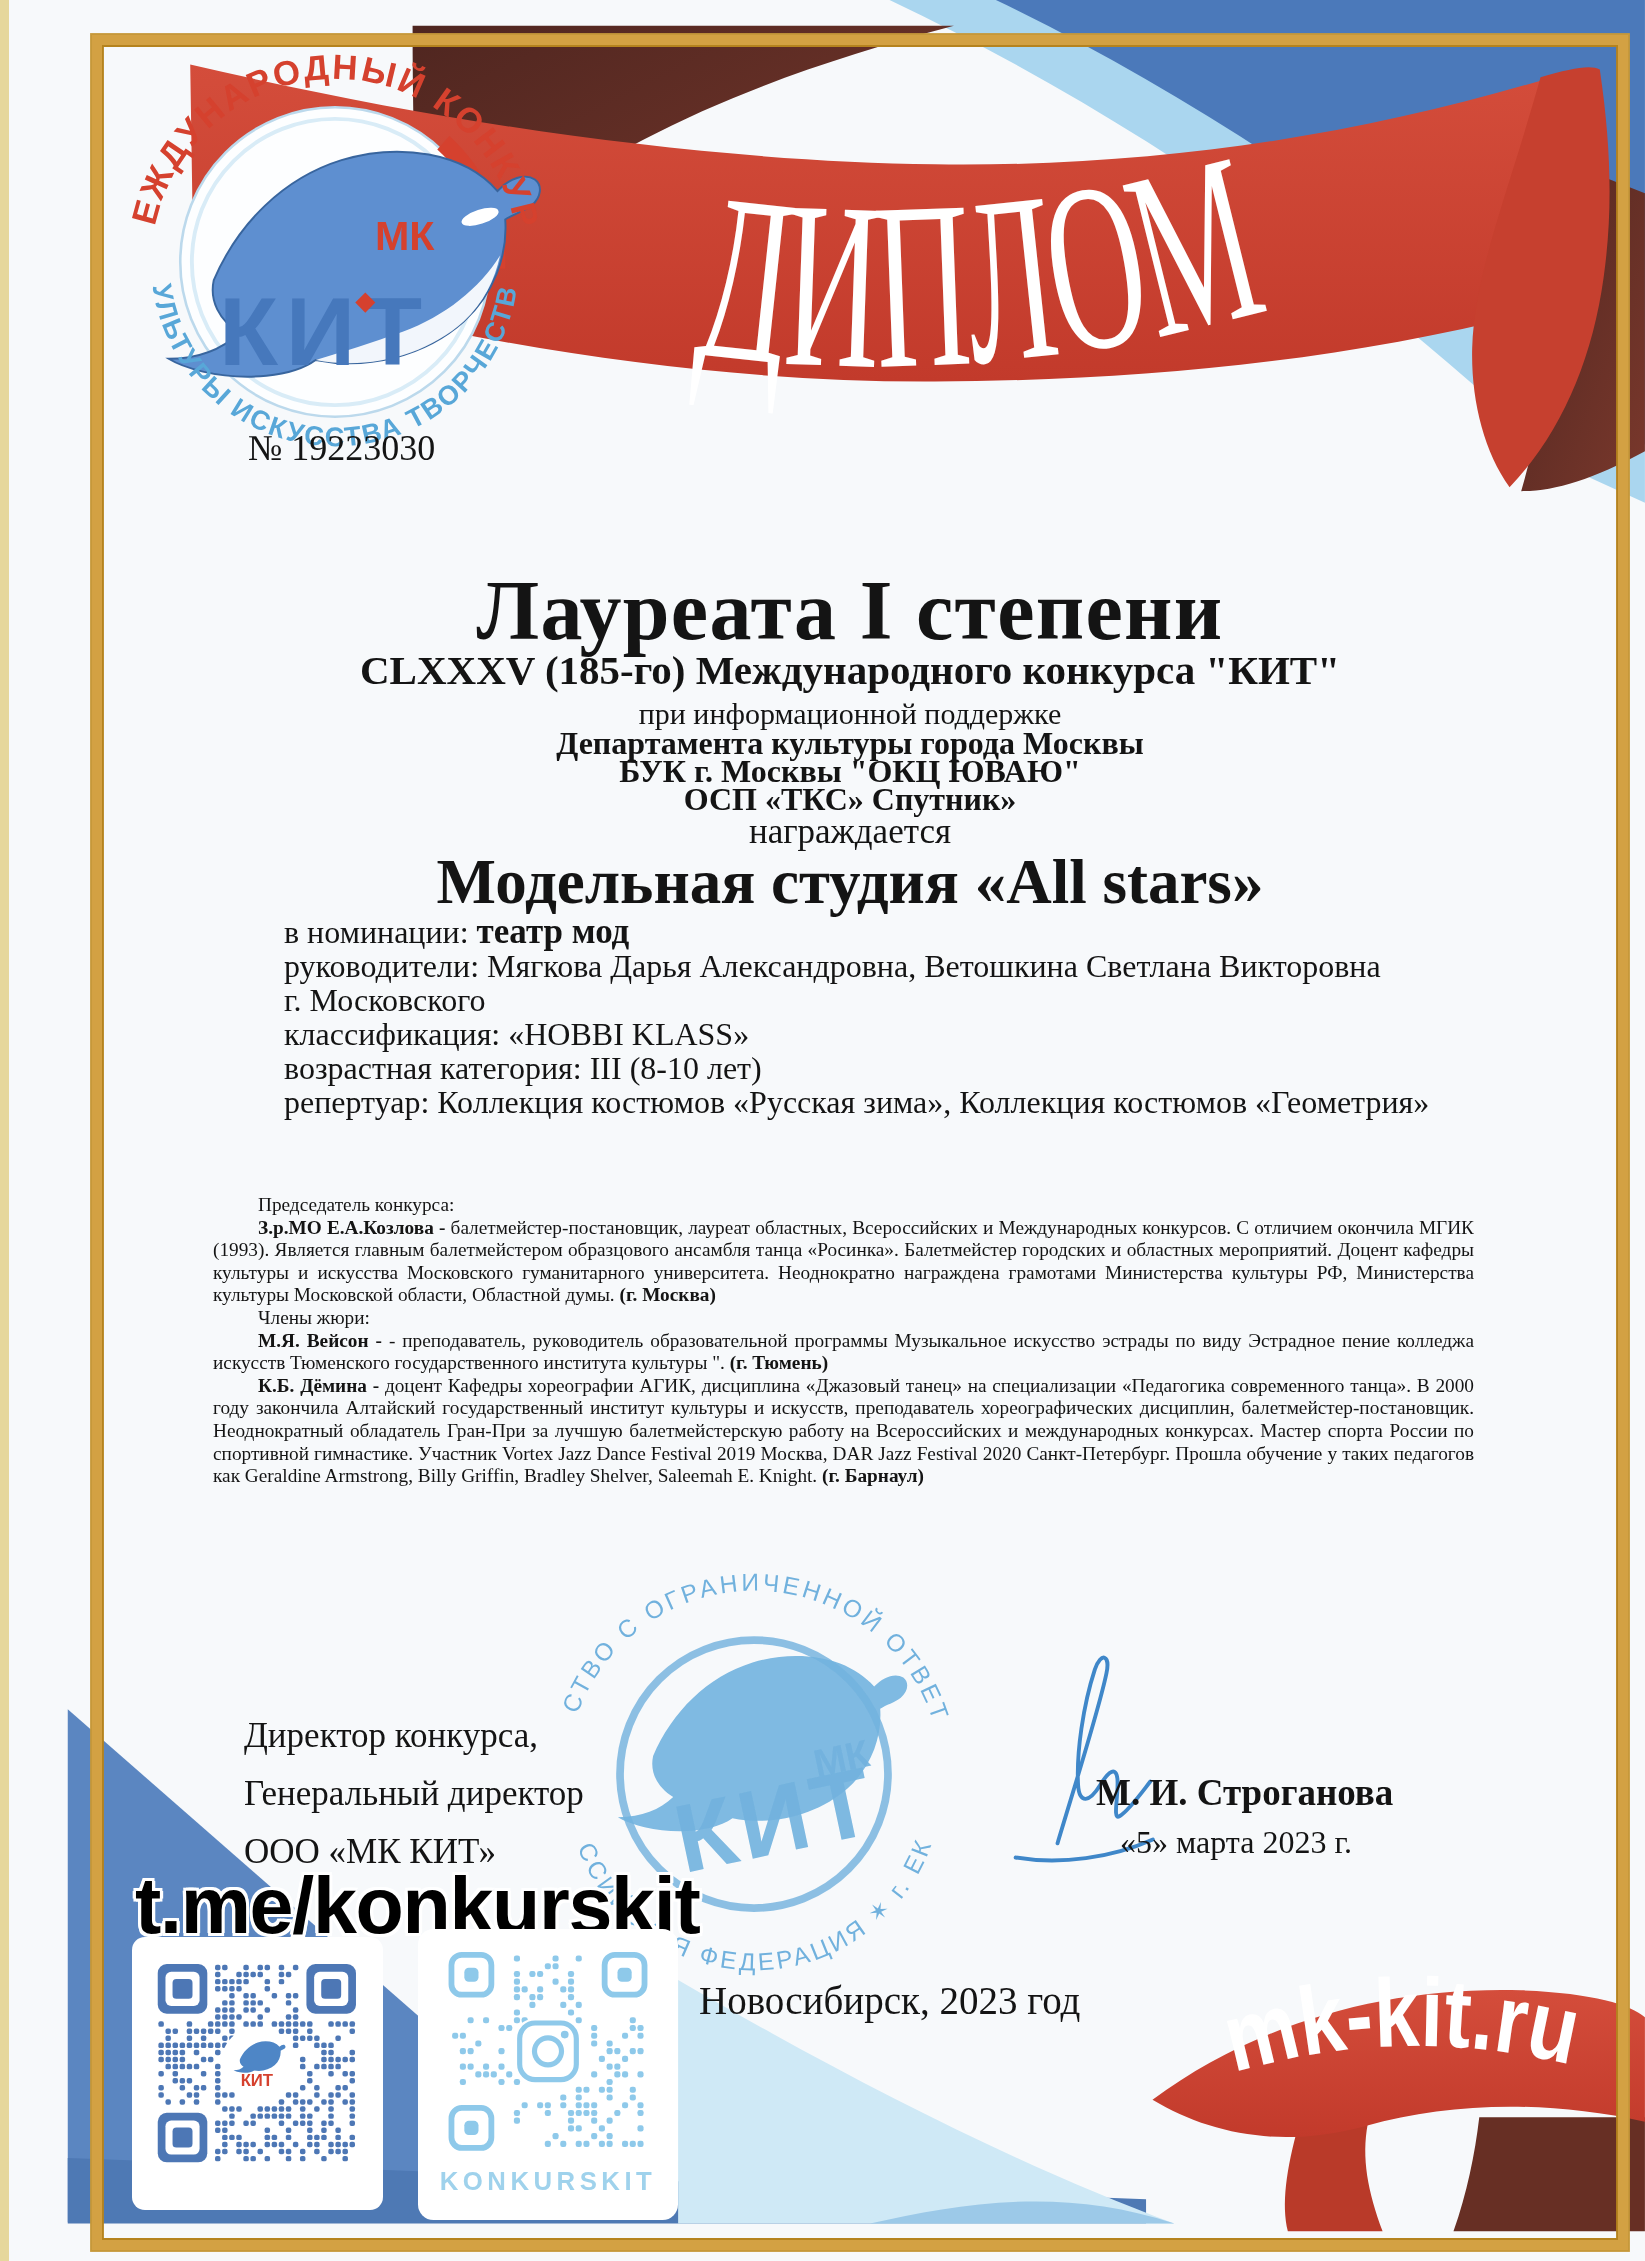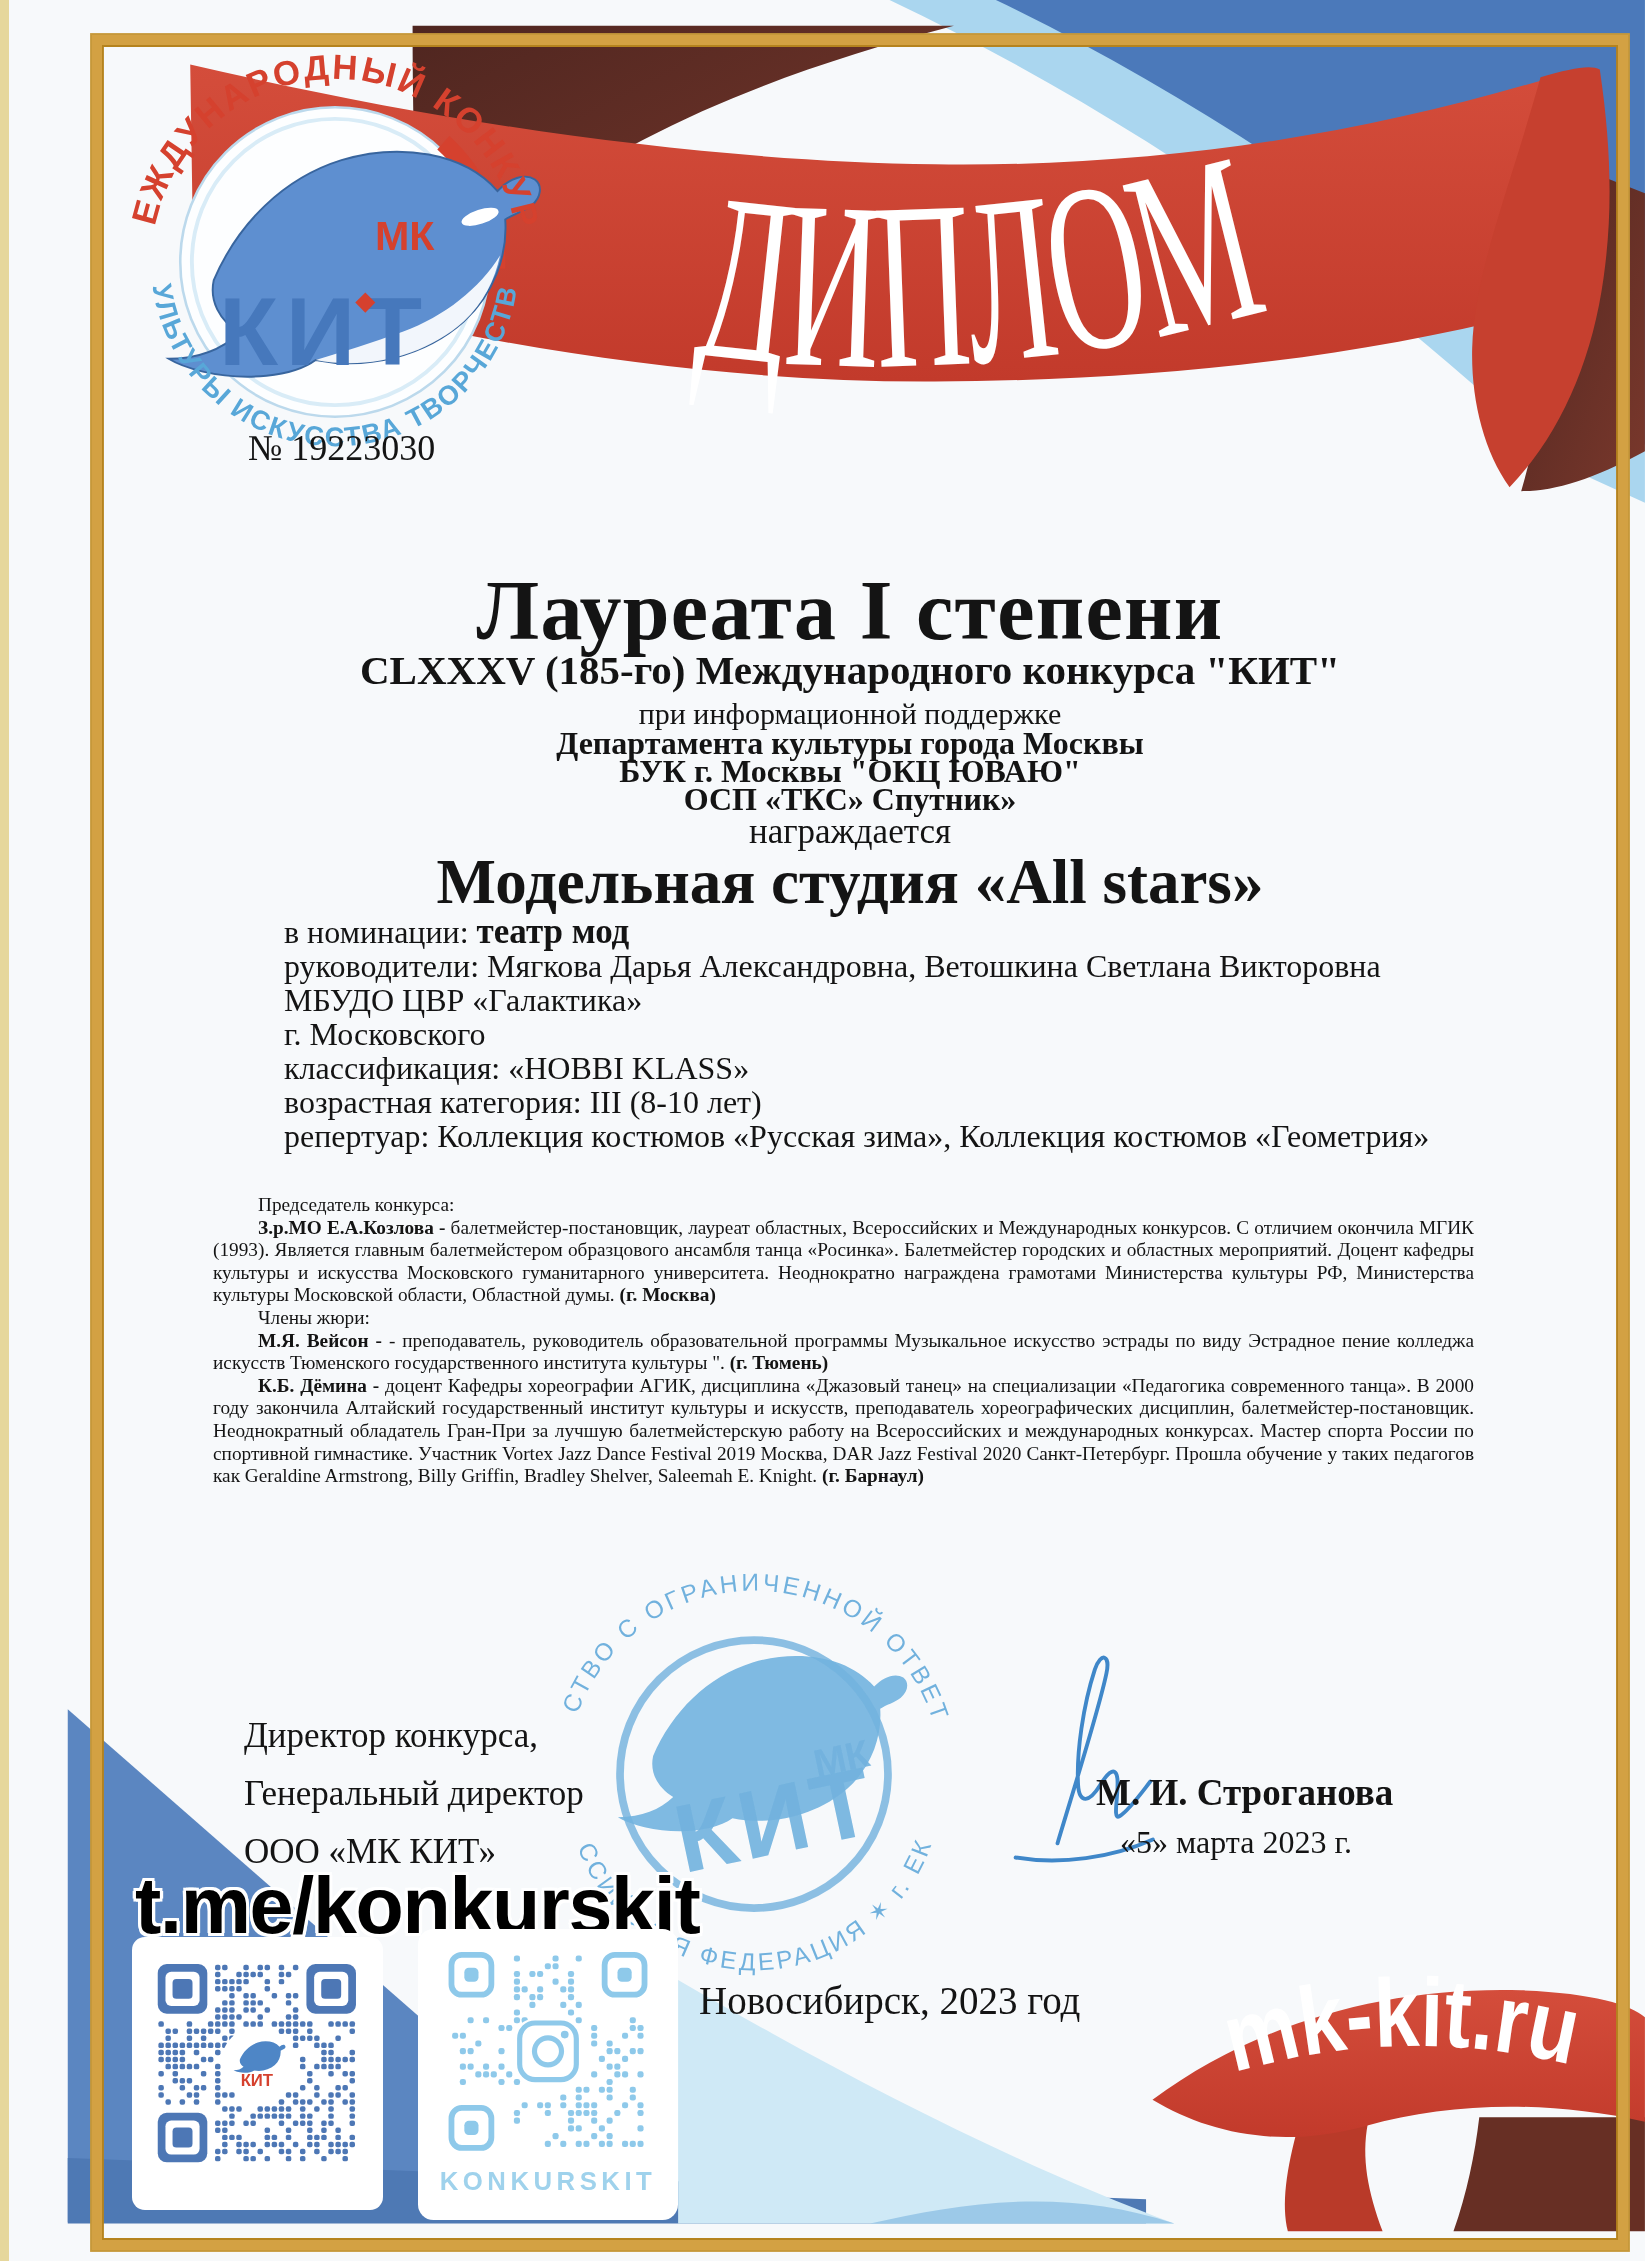--- a/index.html
+++ b/index.html
@@ -121,21 +121,20 @@
     <div class="cline t-intro">при информационной поддержке</div>
     <div class="cline t-sup1">Департамента культуры города Москвы</div>
     <div class="cline t-sup2">БУК г. Москвы "ОКЦ ЮВАЮ"</div>
     <div class="cline t-sup3">ОСП «ТКС» Спутник»</div>
     <div class="cline t-awarded">награждается</div>
     <div class="cline t-recipient">Модельная студия «All stars»</div>
 
     <div class="details">
       <div><span>в номинации: </span><span class="val-bold">театр мод</span></div>
       <div><span>руководители: </span><span>Мягкова Дарья Александровна, Ветошкина Светлана Викторовна</span></div>
-      <div><span>МБУДО ЦВР «Галактика»</span></div>
       <div><span>г. Московского</span></div>
       <div><span>классификация: </span><span>«HOBBI KLASS»</span></div>
       <div><span>возрастная категория: </span><span>III (8-10 лет)</span></div>
       <div><span>репертуар: </span><span>Коллекция костюмов «Русская зима», Коллекция костюмов «Геометрия»</span></div>
     </div>
 
     <div class="jury">
       <div class="jhead">Председатель конкурса:</div>
       <p class="jpara"><b>З.р.МО Е.А.Козлова -</b> <span>балетмейстер-постановщик, лауреат областных, Всероссийских и Международных конкурсов. С отличием окончила МГИК (1993). Является главным балетмейстером образцового ансамбля танца «Росинка». Балетмейстер городских и областных мероприятий. Доцент кафедры культуры и искусства Московского гуманитарного университета. Неоднократно награждена грамотами Министерства культуры РФ, Министерства культуры Московской области, Областной думы.</span> <b>(г. Москва)</b></p>
       <div class="jhead">Члены жюри:</div>

